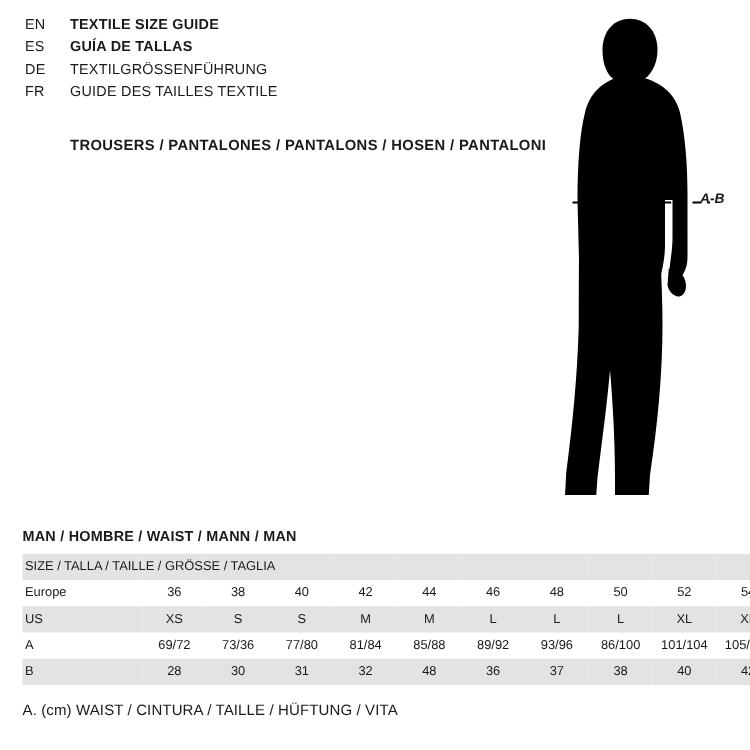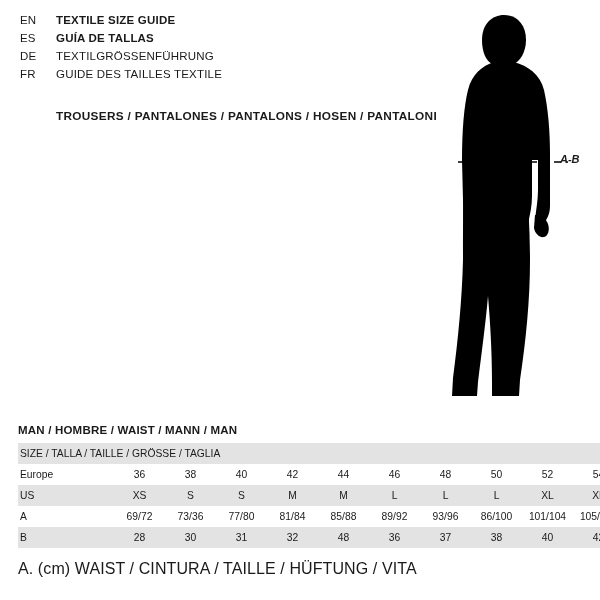--- a/index.html
+++ b/index.html
@@ -112,21 +112,21 @@
     text-align: center;
   }
   tr.header-row td.lbl {
     font-weight: normal;
   }
 
   .footnotes {
     position: absolute;
     left: 18px;
     top: 562px;
-    font-size: 16px;
+    font-size: 12px;
     line-height: 13.5px;
     letter-spacing: 0.1px;
   }
 </style>
 </head>
 <body>
 
 <div id="page">
 
   <div class="lang-block">

